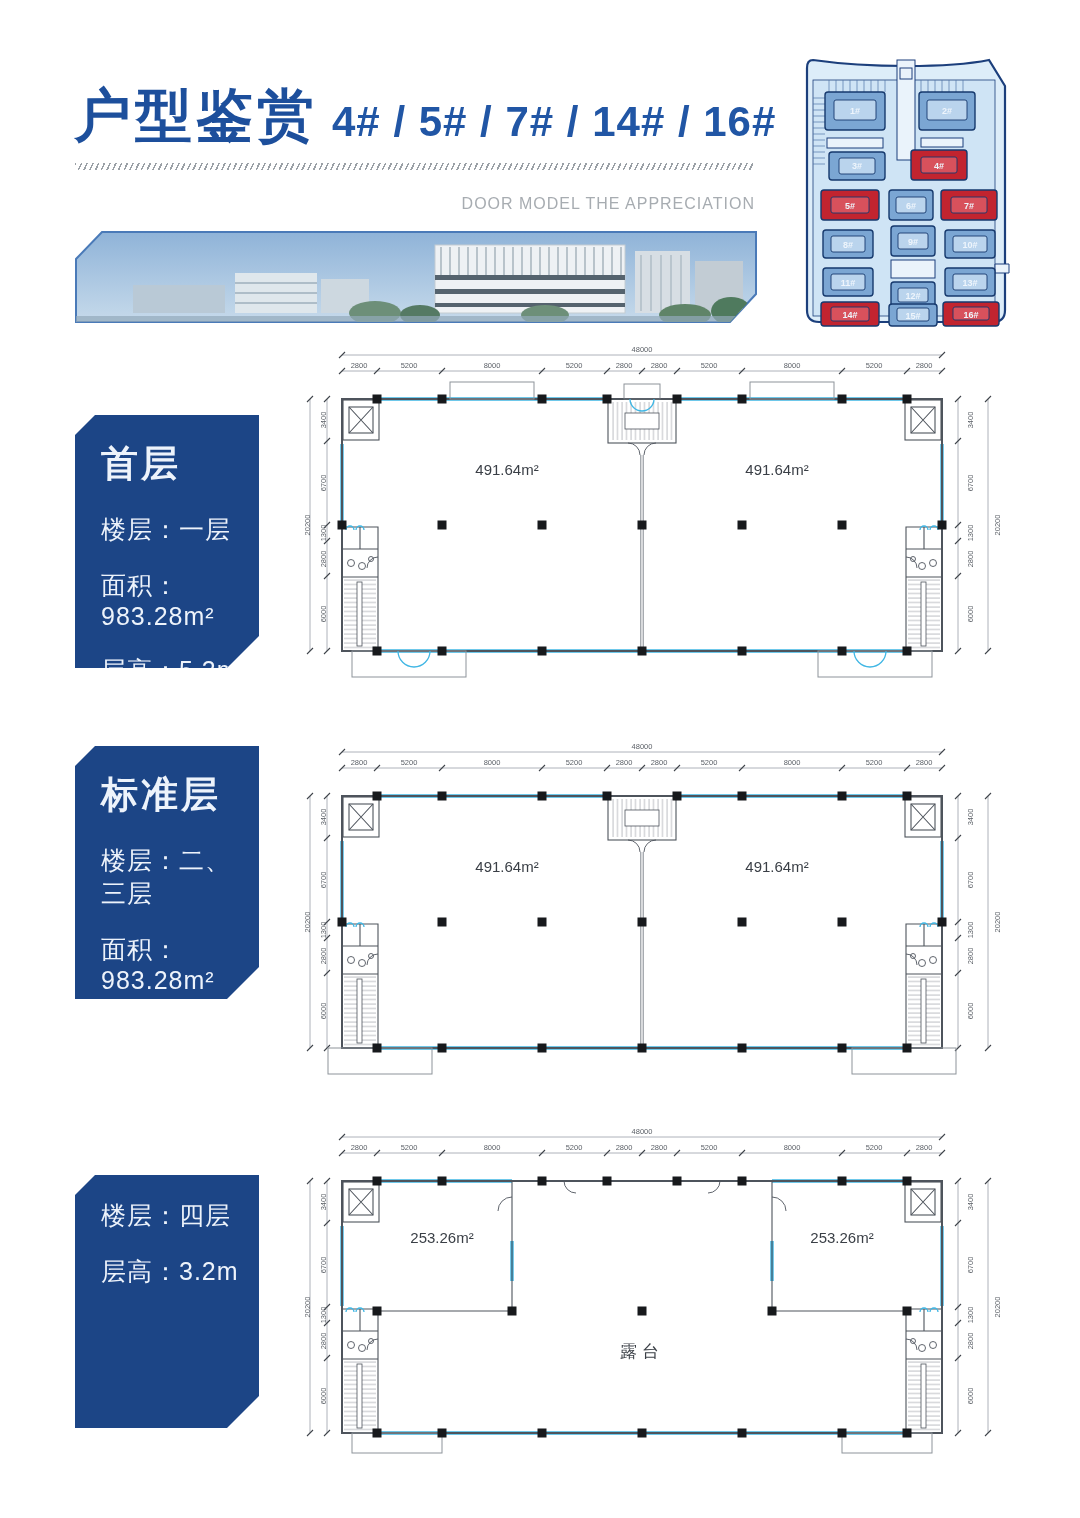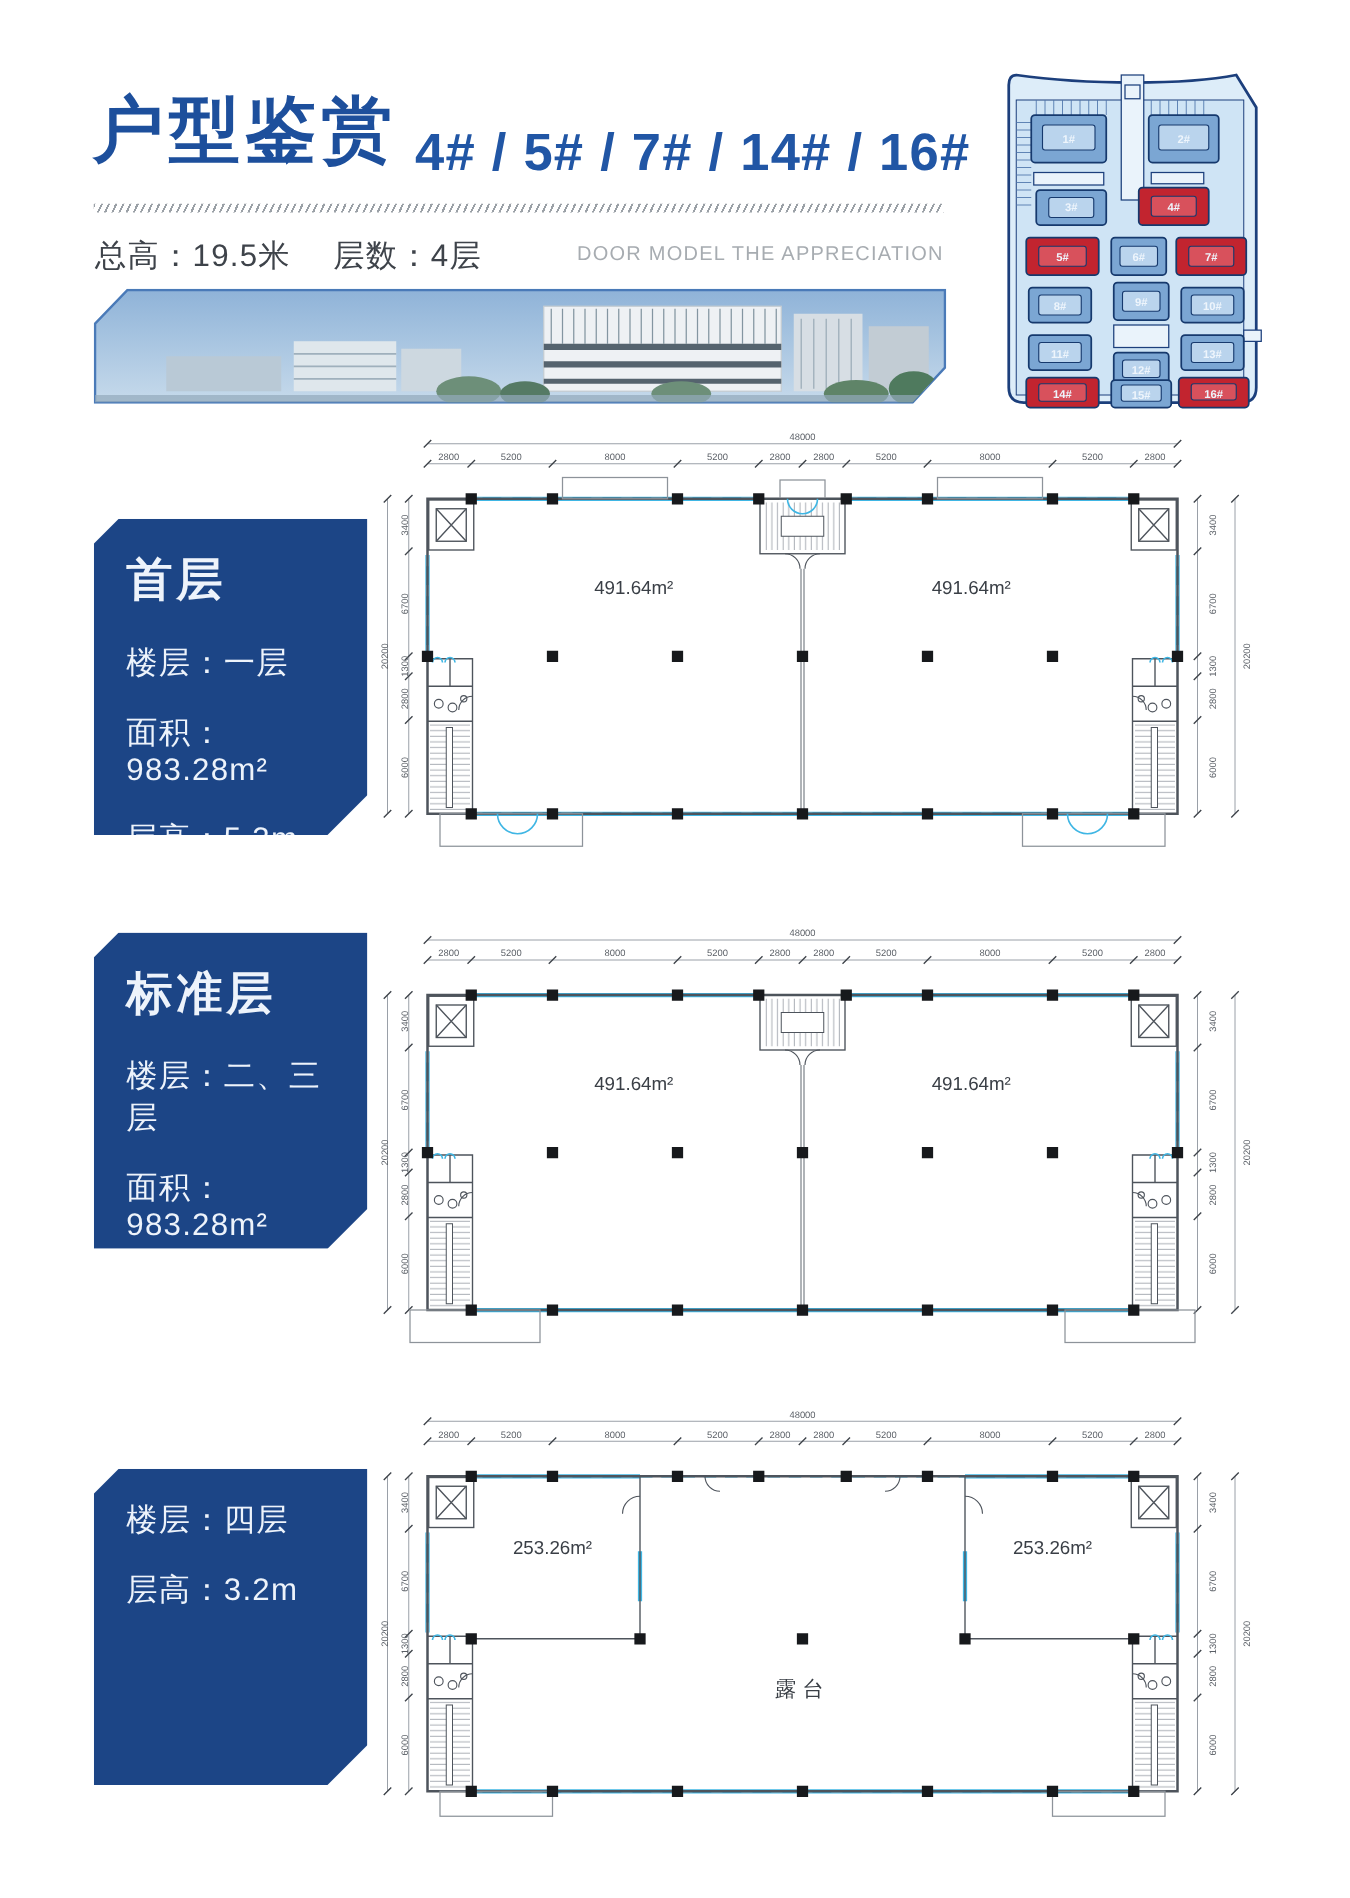--- a/index.html
+++ b/index.html
@@ -1,40 +1,40 @@
 <!DOCTYPE html>
 <html><head>
 <meta charset="utf-8">
 <style>
   html,body{margin:0;padding:0;background:#ffffff;}
   .page{position:relative;width:1080px;height:1518px;background:#ffffff;overflow:hidden;
         font-family:"Liberation Sans","DejaVu Sans",sans-serif;}
   
-  .title{position:absolute;left:74px;top:66px;font-size:57px;font-weight:800;
+  .title{position:absolute;left:74px;top:78px;font-size:57px;font-weight:800;
          color:#1d4f9c;letter-spacing:4px;margin:0;}
   .bnums{position:absolute;left:332px;top:98px;font-size:42px;font-weight:700;
          color:#2156a5;letter-spacing:1px;}
   .hatch{position:absolute;left:75px;top:163px;width:680px;height:7px;
          background:repeating-linear-gradient(115deg,#9aa0a6 0 1.5px,transparent 1.5px 5.2px);}
   .meta{position:absolute;left:76px;top:188px;font-size:25px;color:#3e434a;letter-spacing:1px;}
   .meta b{font-weight:400;}
   .meta .gap{display:inline-block;width:34px;}
   .eng{position:absolute;top:195px;right:325px;font-size:16px;color:#a7acb1;letter-spacing:1px;}
   
   .banner{position:absolute;left:75px;top:231px;}
   .bmap{position:absolute;left:799px;top:52px;}
   .bmap .bshell{fill:#7ba6d3;stroke:#16396d;stroke-width:1.4;}
   .bmap .binner{fill:#bad4ed;stroke:#16396d;stroke-width:.9;}
   .bmap .hl .bshell{fill:#c2242f;}
   .bmap .hl .binner{fill:#d8515c;}
   .bmap text{font-size:9px;font-weight:700;fill:#eef5fc;text-anchor:middle;}
   .bmap .road{fill:#eaf3fb;stroke:#1c3f7c;stroke-width:1;}
   .bmap .tickp{stroke:#4f76ab;stroke-width:.7;fill:none;}
   
-  .card{position:absolute;left:75px;width:219px;height:253px;background:#1c4586;
+  .card{position:absolute;left:75px;width:184px;height:253px;background:#1c4586;
         clip-path:polygon(0 20px,20px 0,100% 0,100% calc(100% - 32px),calc(100% - 32px) 100%,0 100%);
         color:#edf3fb;padding:24px 16px 0 26px;box-sizing:border-box;}
   .card h2{font-size:37px;margin:0 0 24px;font-weight:700;letter-spacing:3px;}
   .card .ln{font-size:25px;margin:0 0 23px;letter-spacing:1px;}
   
   .divider{position:absolute;left:62px;}
   
   .plan{position:absolute;left:296px;overflow:visible;}
   svg{font-family:"Liberation Sans","DejaVu Sans",sans-serif;}
   .dim{stroke:#9aa0a8;stroke-width:.8;fill:none;}
@@ -56,23 +56,20 @@
   .roofd{stroke:#3fb6e4;stroke-width:2;stroke-dasharray:10 7;fill:none;}
 </style>
 </head>
 <body>
 
 <div class="page">
 
   <h1 class="title">户型鉴赏</h1>
   <div class="bnums">4# / 5# / 7# / 14# / 16#</div>
   <div class="hatch"></div>
-  <div class="meta">
-    <b>总高：</b><b>19.5米</b><span class="gap"></span><b>层数：</b><b>4层</b>
-  </div>
   <div class="eng">DOOR MODEL THE APPRECIATION</div>
 
   <svg class="banner" width="682" height="92" viewBox="0 0 682 92">
     <defs>
       <linearGradient id="sky" x1="0" y1="0" x2="0" y2="1">
         <stop offset="0" stop-color="#8fb3d8"></stop>
           <stop offset="1" stop-color="#c6daeb"></stop>
       </linearGradient>
       <clipPath id="bc">
           <path d="M27,1 H681 V63 L655,91 H1 V28 Z"></path>

